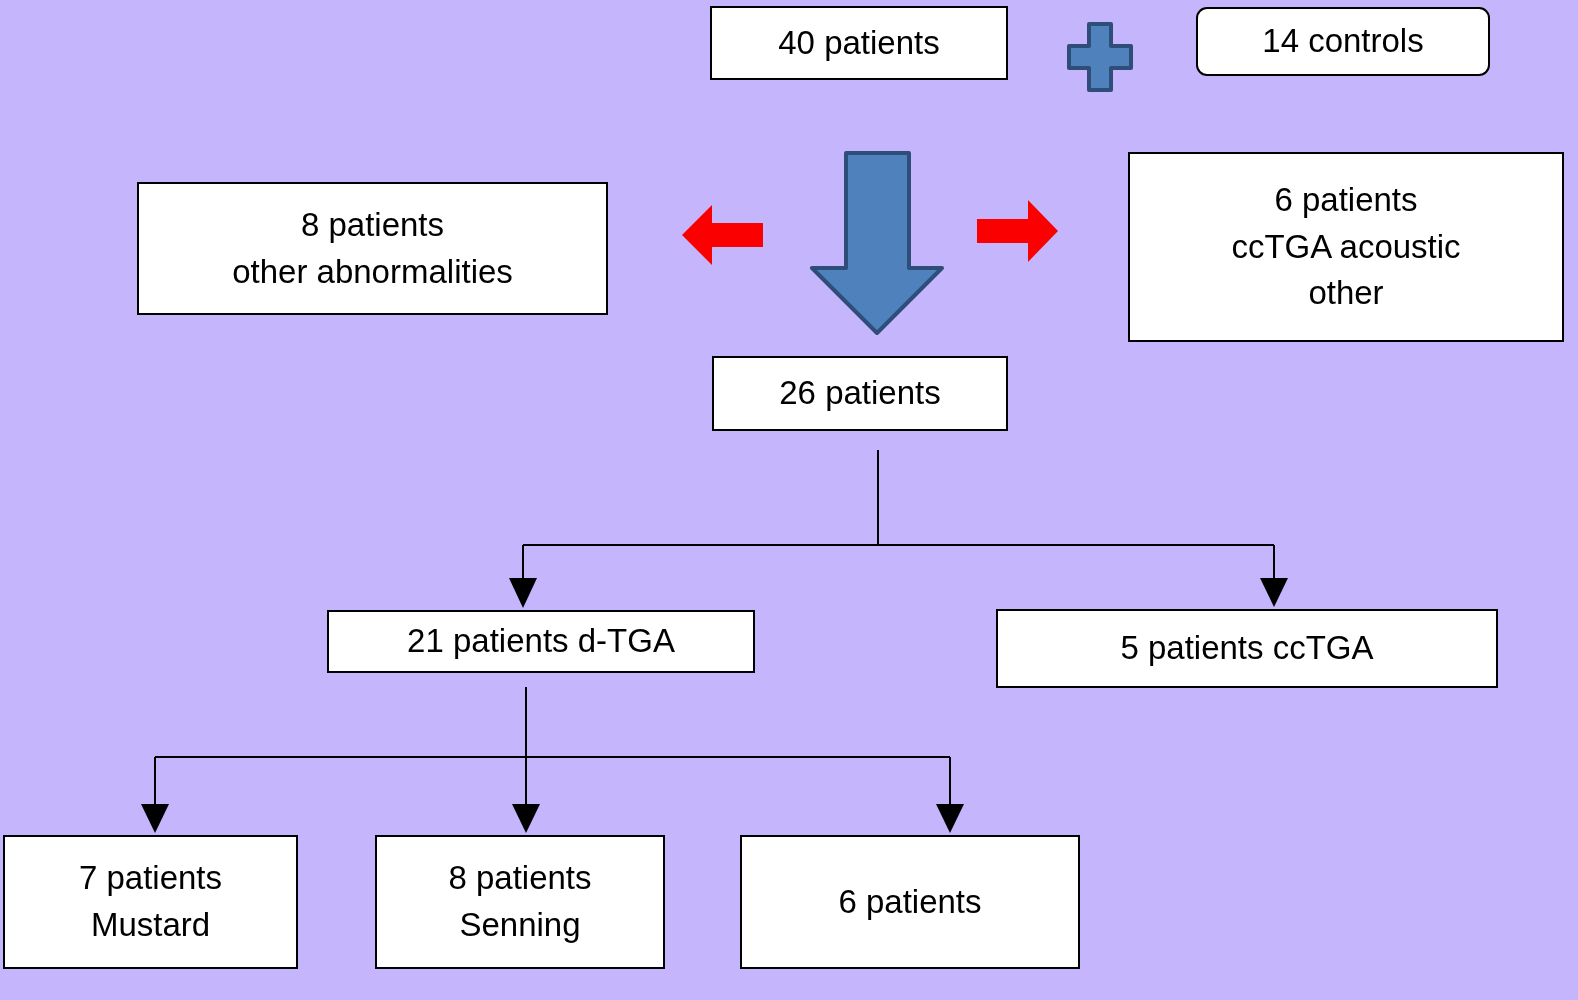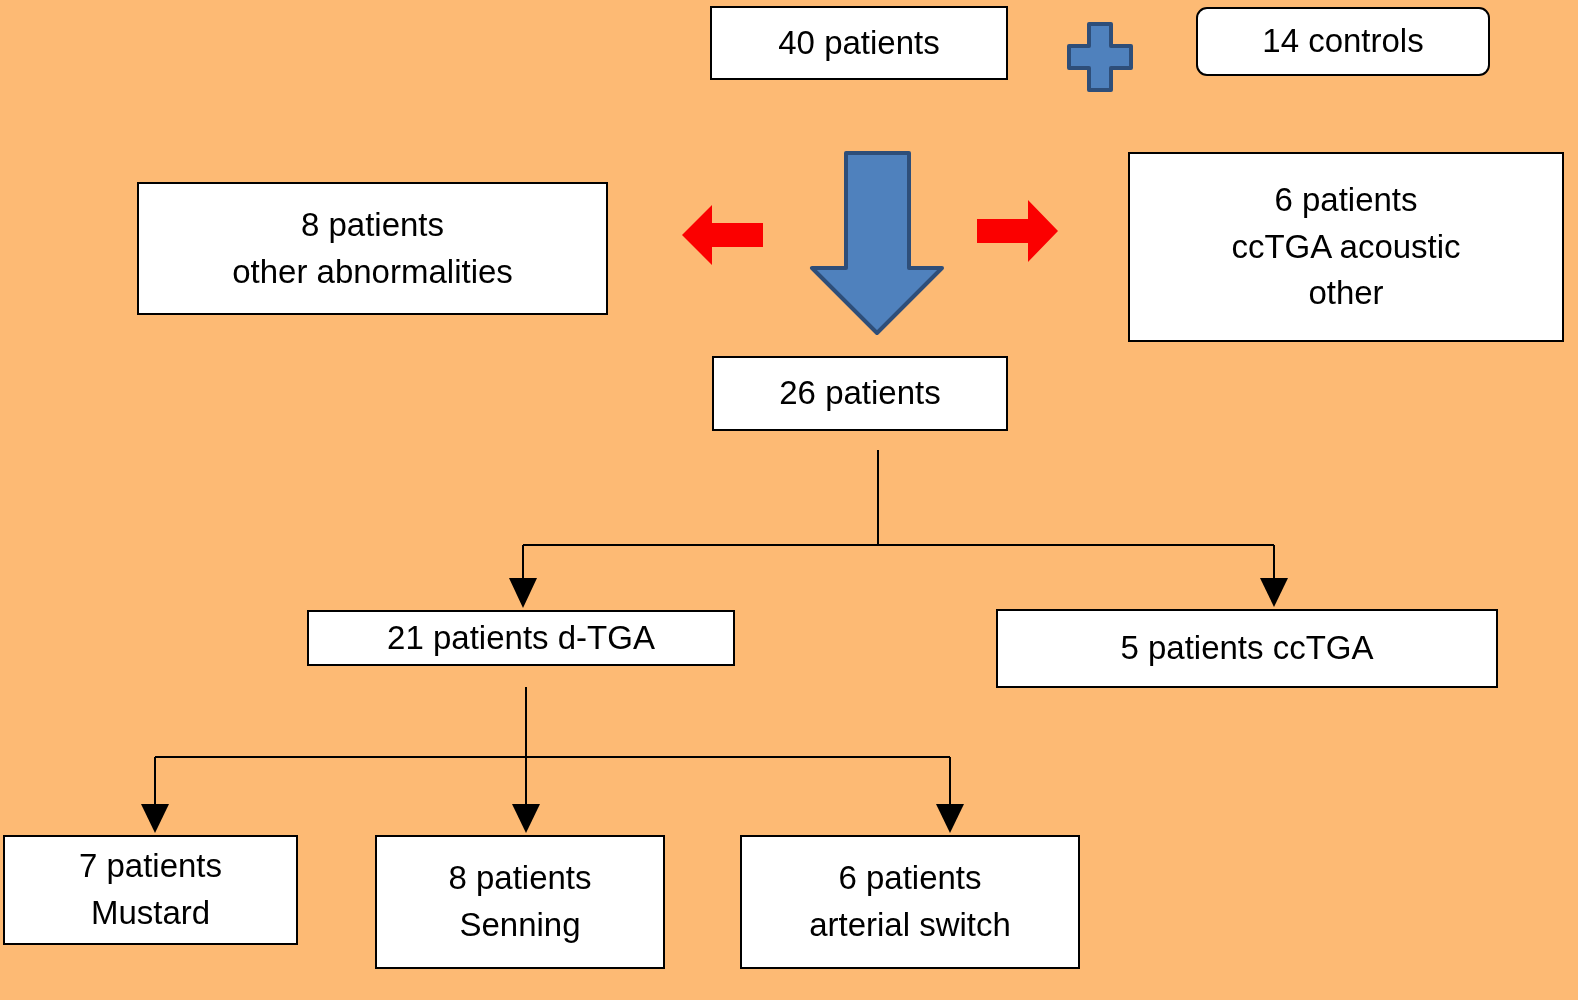--- a/index.html
+++ b/index.html
@@ -4,21 +4,21 @@
 <style>
   html, body {
     margin: 0;
     padding: 0;
     background: #ffffff;
   }
   .stage {
     position: relative;
     width: 1578px;
     height: 1000px;
-    background: #fdba74;
+    background: #c4b5fd;
     font-family: "Liberation Sans", sans-serif;
     color: #000000;
     overflow: hidden;
   }
   .shapes {
     position: absolute;
     left: 0;
     top: 0;
     width: 1578px;
     height: 1000px;
@@ -53,23 +53,23 @@
     text-align: center;
     font-size: 33px;
     line-height: 1.42;
     box-sizing: border-box;
   }
   .n-total            { left: 710px;  top: 6px;   width: 298px; height: 74px; }
   .n-controls         { left: 1196px; top: 7px;   width: 294px; height: 69px; border-radius: 11px; }
   .n-excluded-other   { left: 137px;  top: 182px; width: 471px; height: 133px; }
   .n-excluded-acoustic{ left: 1128px; top: 152px; width: 436px; height: 190px; }
   .n-included         { left: 712px;  top: 356px; width: 296px; height: 75px; }
-  .n-dtga             { left: 307px;  top: 610px; width: 428px; height: 56px; }
+  .n-dtga             { left: 327px;  top: 610px; width: 428px; height: 63px; }
   .n-cctga            { left: 996px;  top: 609px; width: 502px; height: 79px; }
-  .n-mustard          { left: 3px;    top: 835px; width: 295px; height: 110px; }
+  .n-mustard          { left: 3px;    top: 835px; width: 295px; height: 134px; }
   .n-senning          { left: 375px;  top: 835px; width: 290px; height: 134px; }
   .n-arterial         { left: 740px;  top: 835px; width: 340px; height: 134px; }
 </style>
 </head>
 <body>
 
 <div class="stage">
 
   <svg class="shapes" viewBox="0 0 1578 1000" xmlns="http://www.w3.org/2000/svg">
 
@@ -126,16 +126,15 @@
     <span>Mustard</span>
   </div>
 
   <div class="node n-senning">
     <span>8 patients</span>
     <span>Senning</span>
   </div>
 
   <div class="node n-arterial">
     <span>6 patients</span>
-    <span>arterial switch</span>
   </div>
 
 </div>
 
 </body></html>

